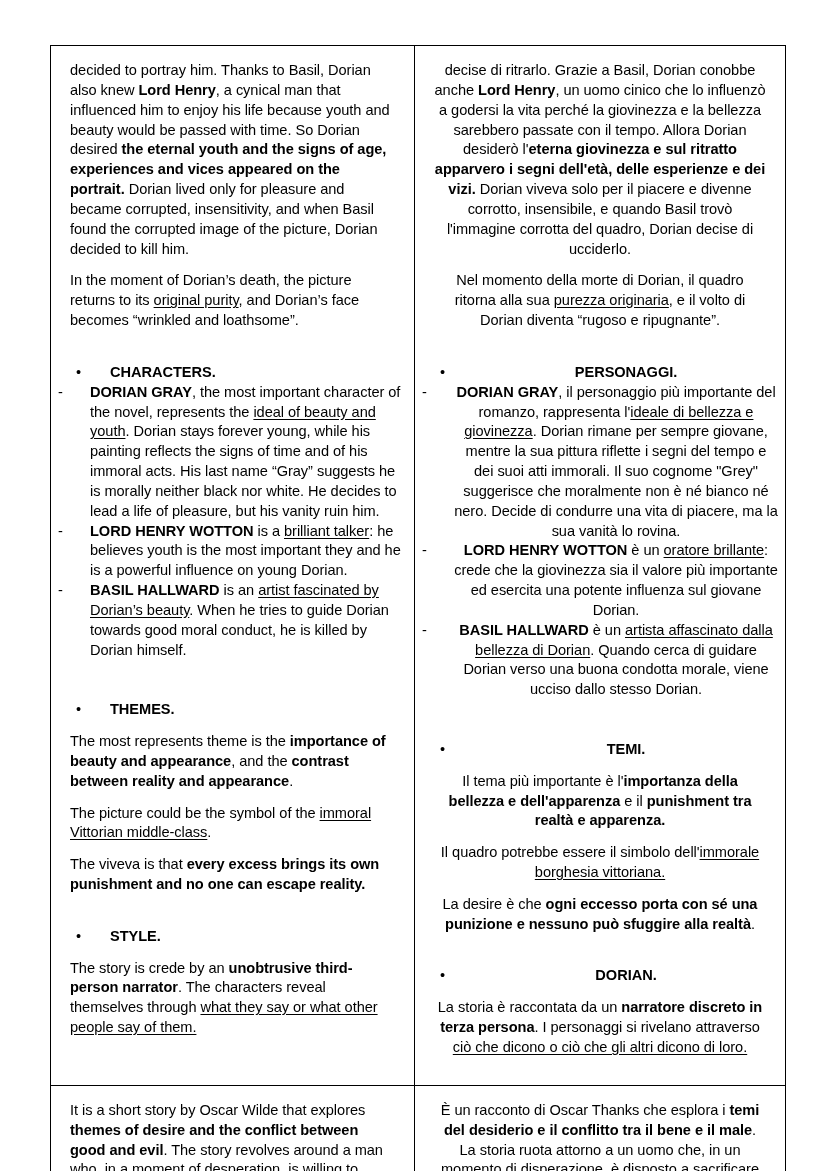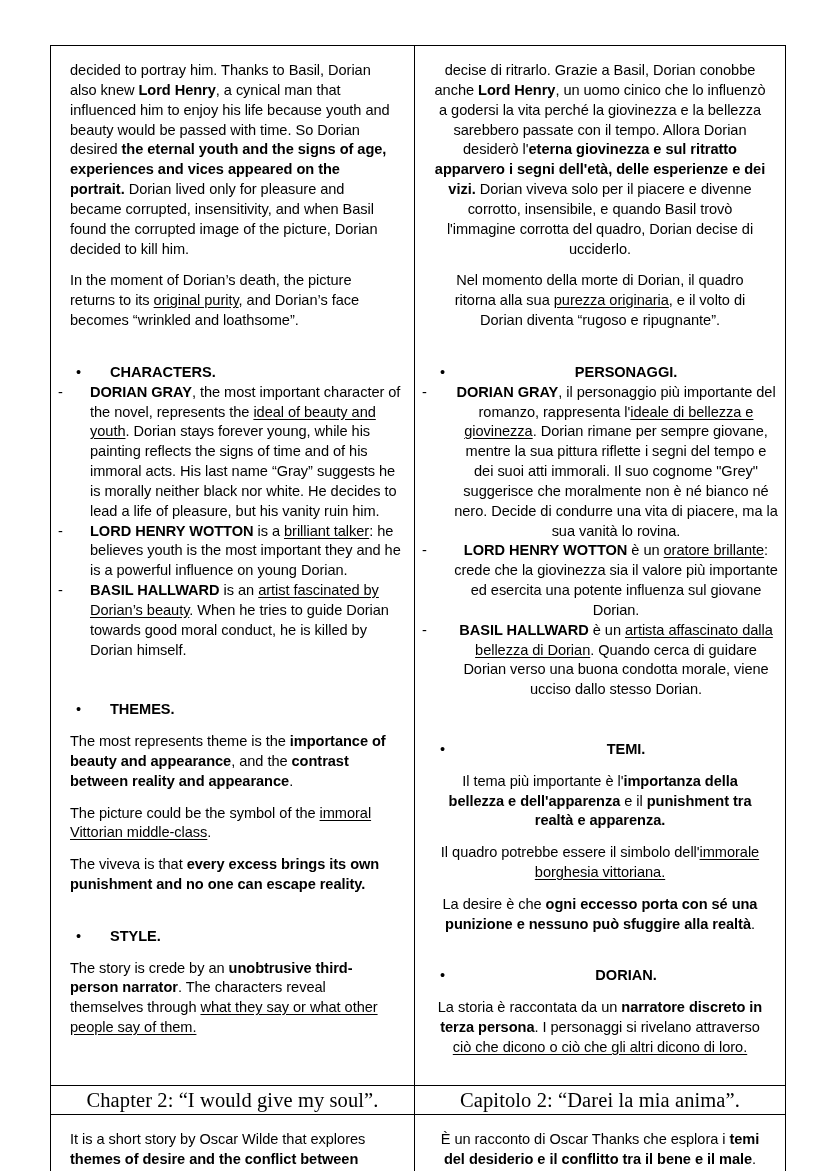--- a/index.html
+++ b/index.html
@@ -171,24 +171,20 @@
 
           <p class="bullet-item"><span class="marker">•</span><b class="u">DORIAN</b><b>.</b></p>
 
           <p class="para"><span>La storia è raccontata da un </span><b>narratore discreto in terza persona</b><span>. I personaggi si rivelano attraverso </span><u>ciò che dicono o ciò che gli altri dicono di loro.</u></p>
 
           <div class="spacer-half"></div>
         </div>
       </td>
     </tr>
 
-    <tr>
-      <td class="col-left chapter-head">Chapter 2: “I would give my soul”.</td>
-      <td class="col-right chapter-head">Capitolo 2: “Darei la mia anima”.</td>
-    </tr>
 
     <tr>
       <td class="col-left">
         <div class="cell-body">
           <p class="para"><span>It is a short story by Oscar Wilde that explores </span><b>themes of desire and the conflict between good and evil</b><span>. The story revolves around a man who, in a moment of desperation, is willing </span><u>to importante his</u></p>
         </div>
       </td>
       <td class="col-right">
         <div class="cell-body">
           <p class="para"><span>È un racconto di Oscar Thanks che esplora i </span><b>temi del desiderio e il conflitto tra il bene e il male</b><span>. La storia ruota attorno a un uomo che, in un momento di disperazione, è disposto a </span><u>sacrificare</u></p>

